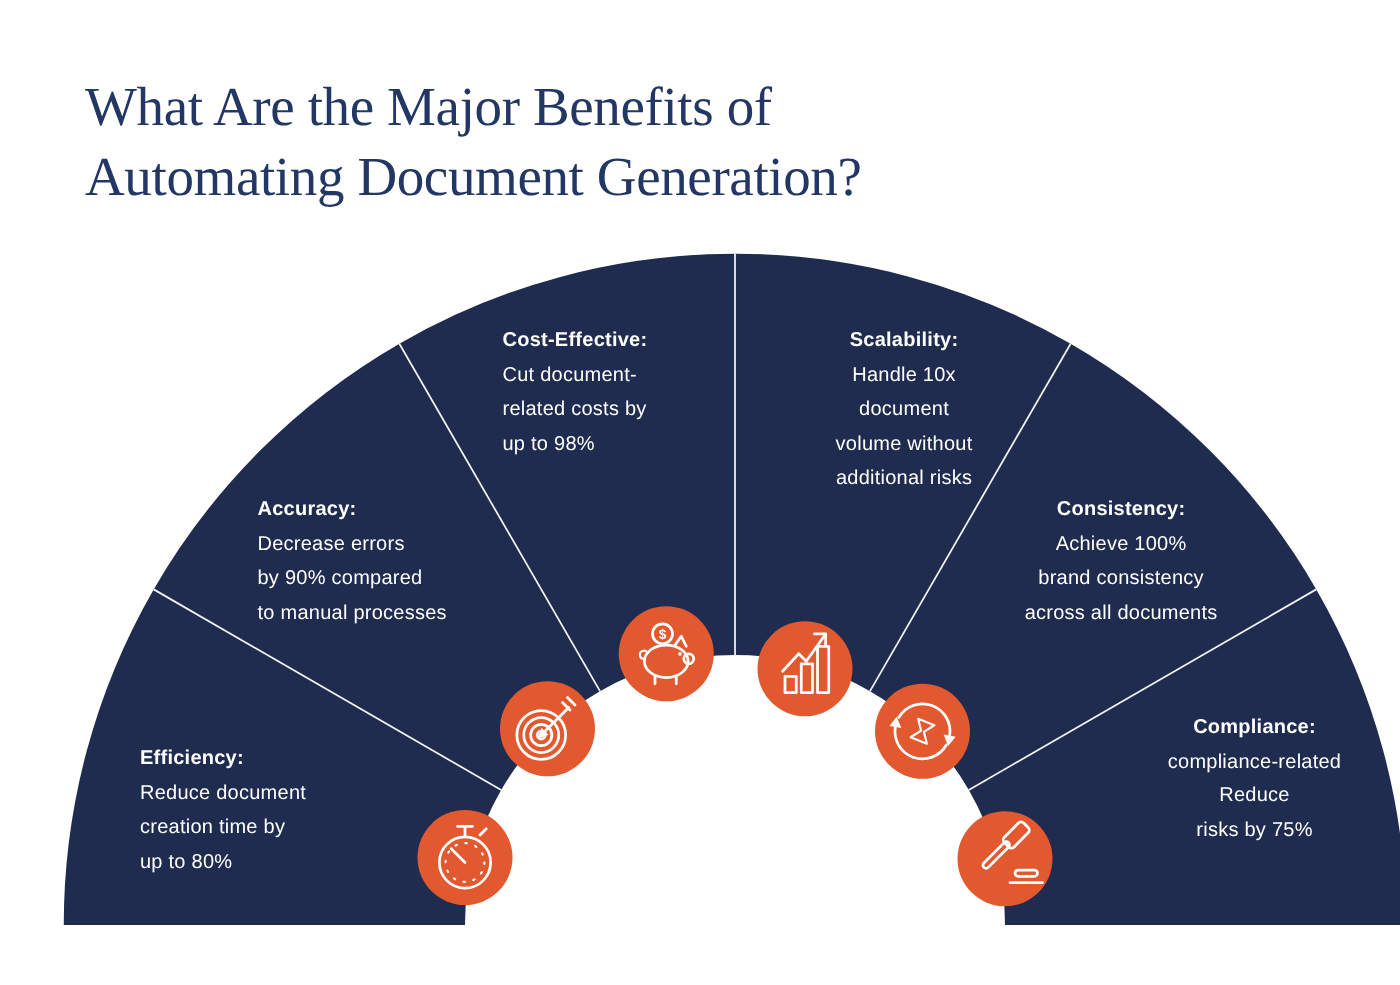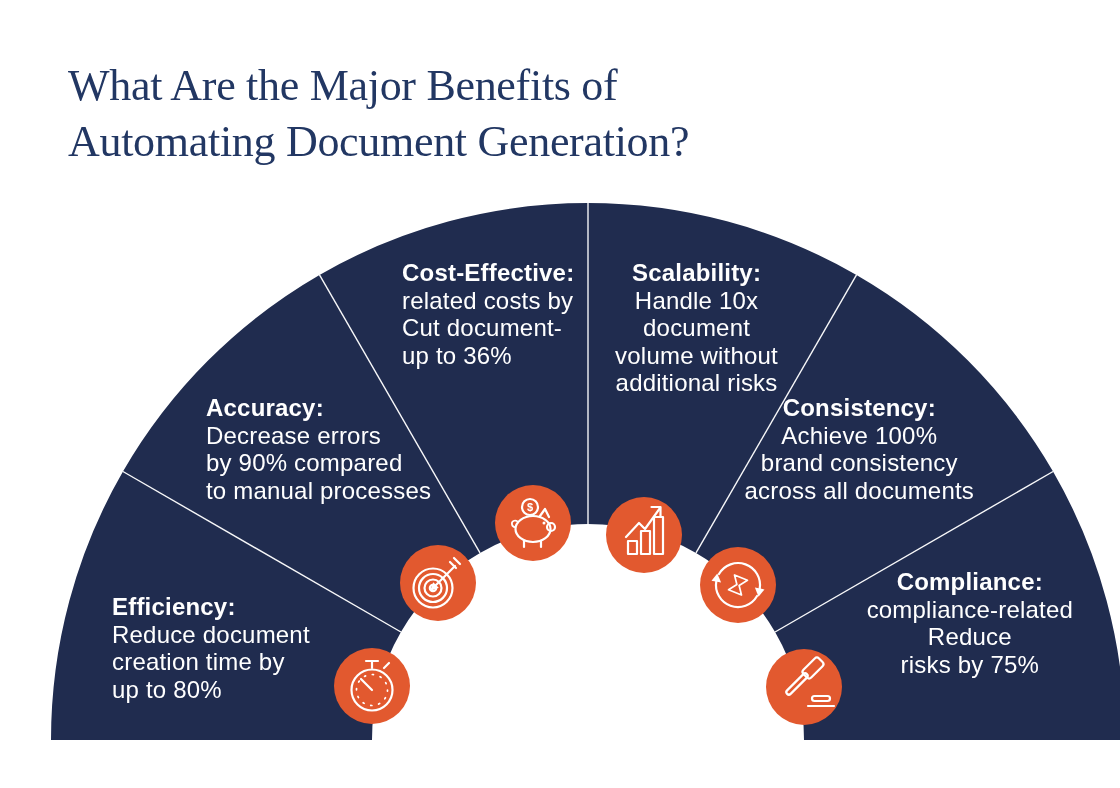--- a/index.html
+++ b/index.html
@@ -20,21 +20,21 @@
   svg.diagram{position:absolute;left:0;top:0;}
   .wedge{fill:var(--color-navy,#202C4F);stroke:none;}
   .divider{stroke:var(--color-divider,#fff);stroke-width:1.4;opacity:.95;}
   .icon-circle{fill:var(--color-orange,#E2592F);}
   .ic{stroke:var(--color-text,#fff);fill:none;stroke-width:2.2;stroke-linecap:round;stroke-linejoin:round;}
   .ic-thin{stroke-width:1.7;}
   .ic-fill{fill:var(--color-text,#fff);stroke:none;}
   .coin-text{fill:var(--color-text,#fff);font-family:"Liberation Sans",sans-serif;font-size:11px;font-weight:bold;}
   .seg-label{
     position:absolute;color:var(--color-text,#fff);
-    font-size:24px;line-height:27.5px;letter-spacing:0.2px;white-space:nowrap;
+    font-size:16px;line-height:27.5px;letter-spacing:0.2px;white-space:nowrap;
   }
   .seg-label .hd{font-weight:700;}
   .align-left{text-align:left;}
   .align-right{text-align:center;}
 </style>
 </head>
 <body>
 
 <div class="stage">
 
@@ -131,23 +131,23 @@
 
   <div class="seg-label align-left" style="left:178px;top:394px">
     <div class="hd">Accuracy:</div>
     <div>Decrease errors</div>
     <div>by 90% compared</div>
     <div>to manual processes</div>
   </div>
 
   <div class="seg-label align-left" style="left:374px;top:259px">
     <div class="hd">Cost-Effective:</div>
+    <div>Cut document-</div>
     <div>related costs by</div>
-    <div>Cut document-</div>
-    <div>up to 36%</div>
+    <div>up to 98%</div>
   </div>
 
   <div class="seg-label align-right" style="right:370px;top:259px">
     <div class="hd">Scalability:</div>
     <div>Handle 10x</div>
     <div>document</div>
     <div>volume without</div>
     <div>additional risks</div>
   </div>
 

